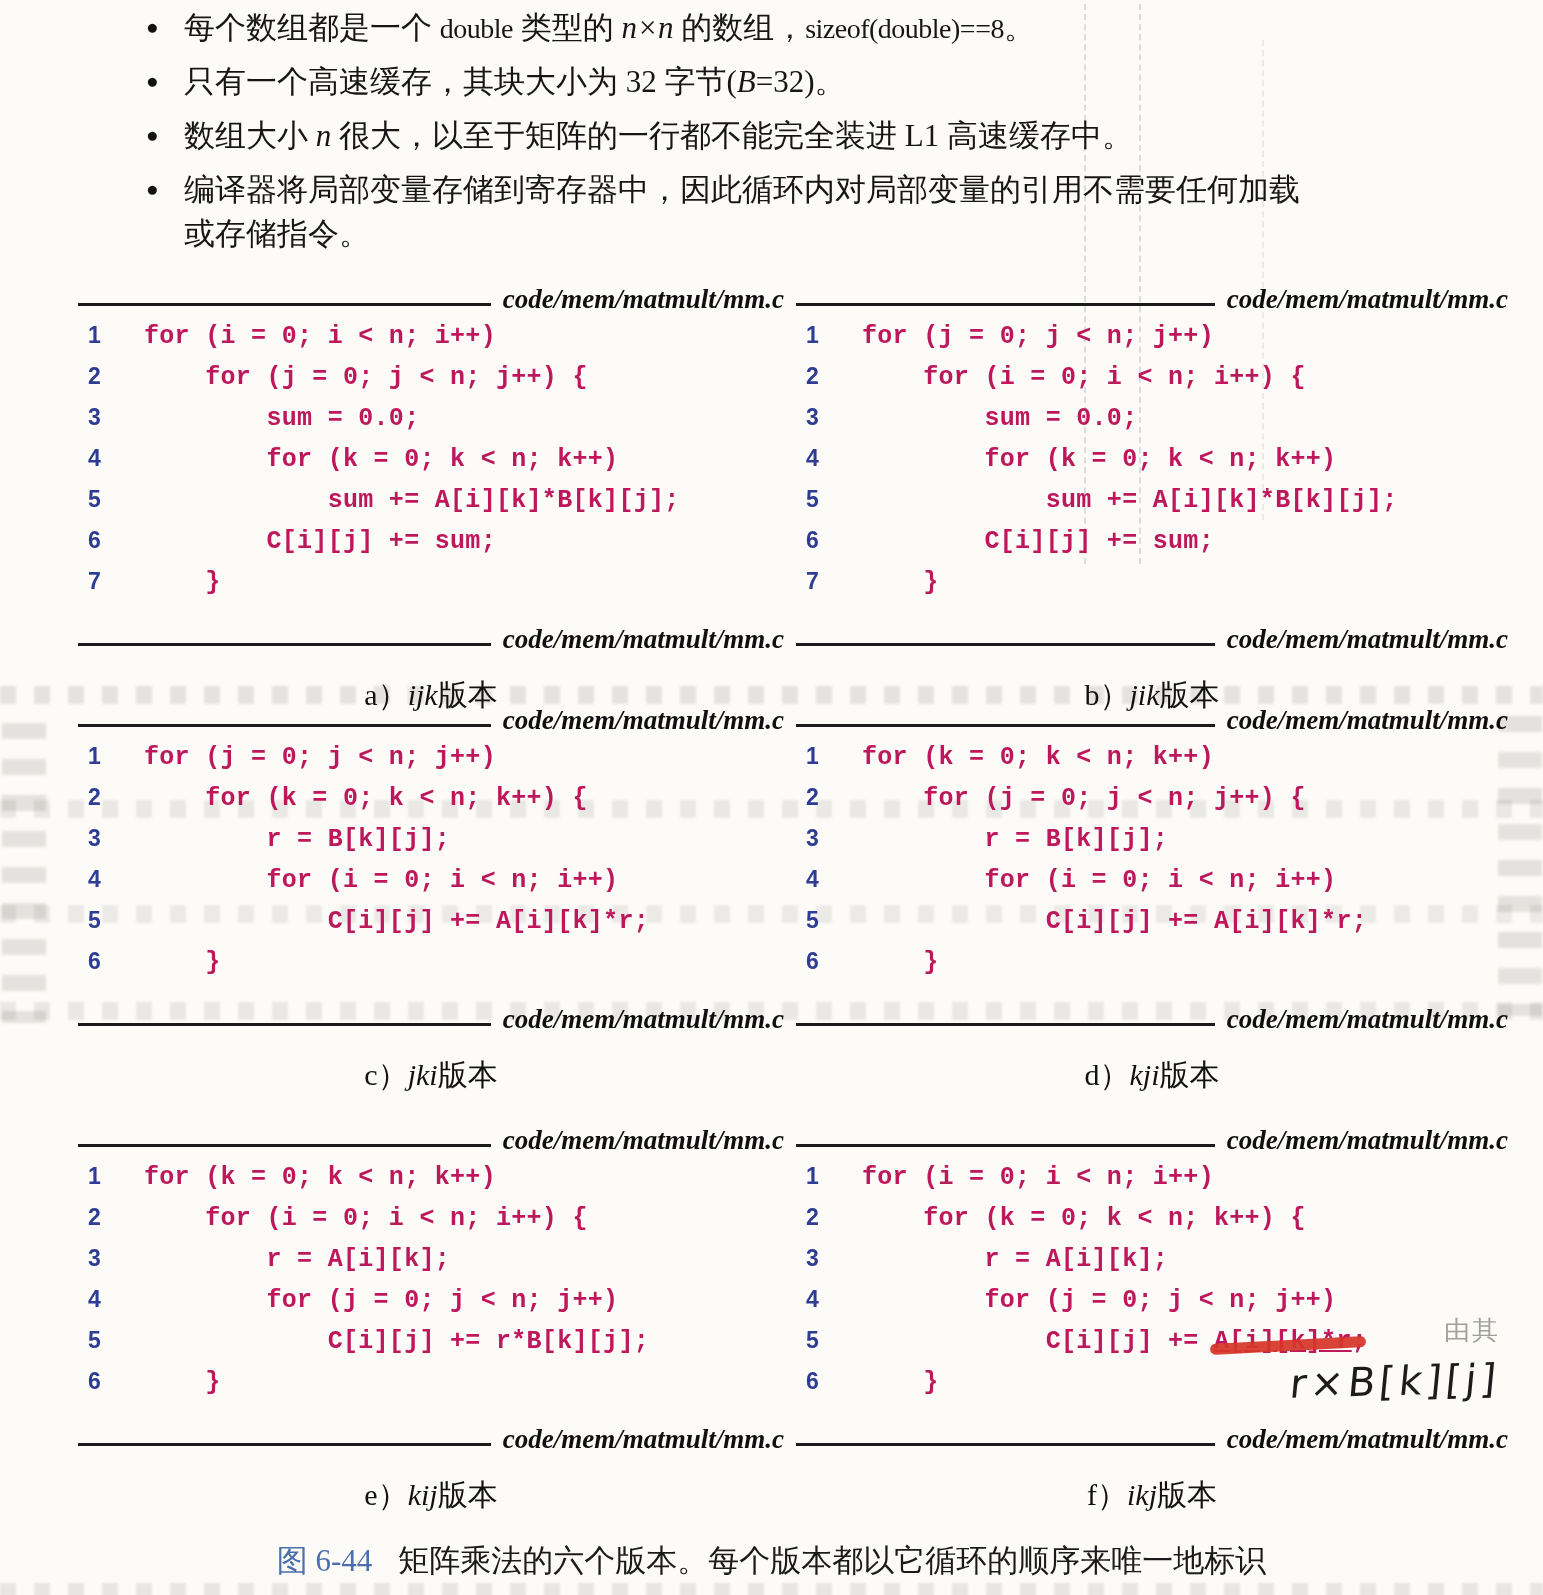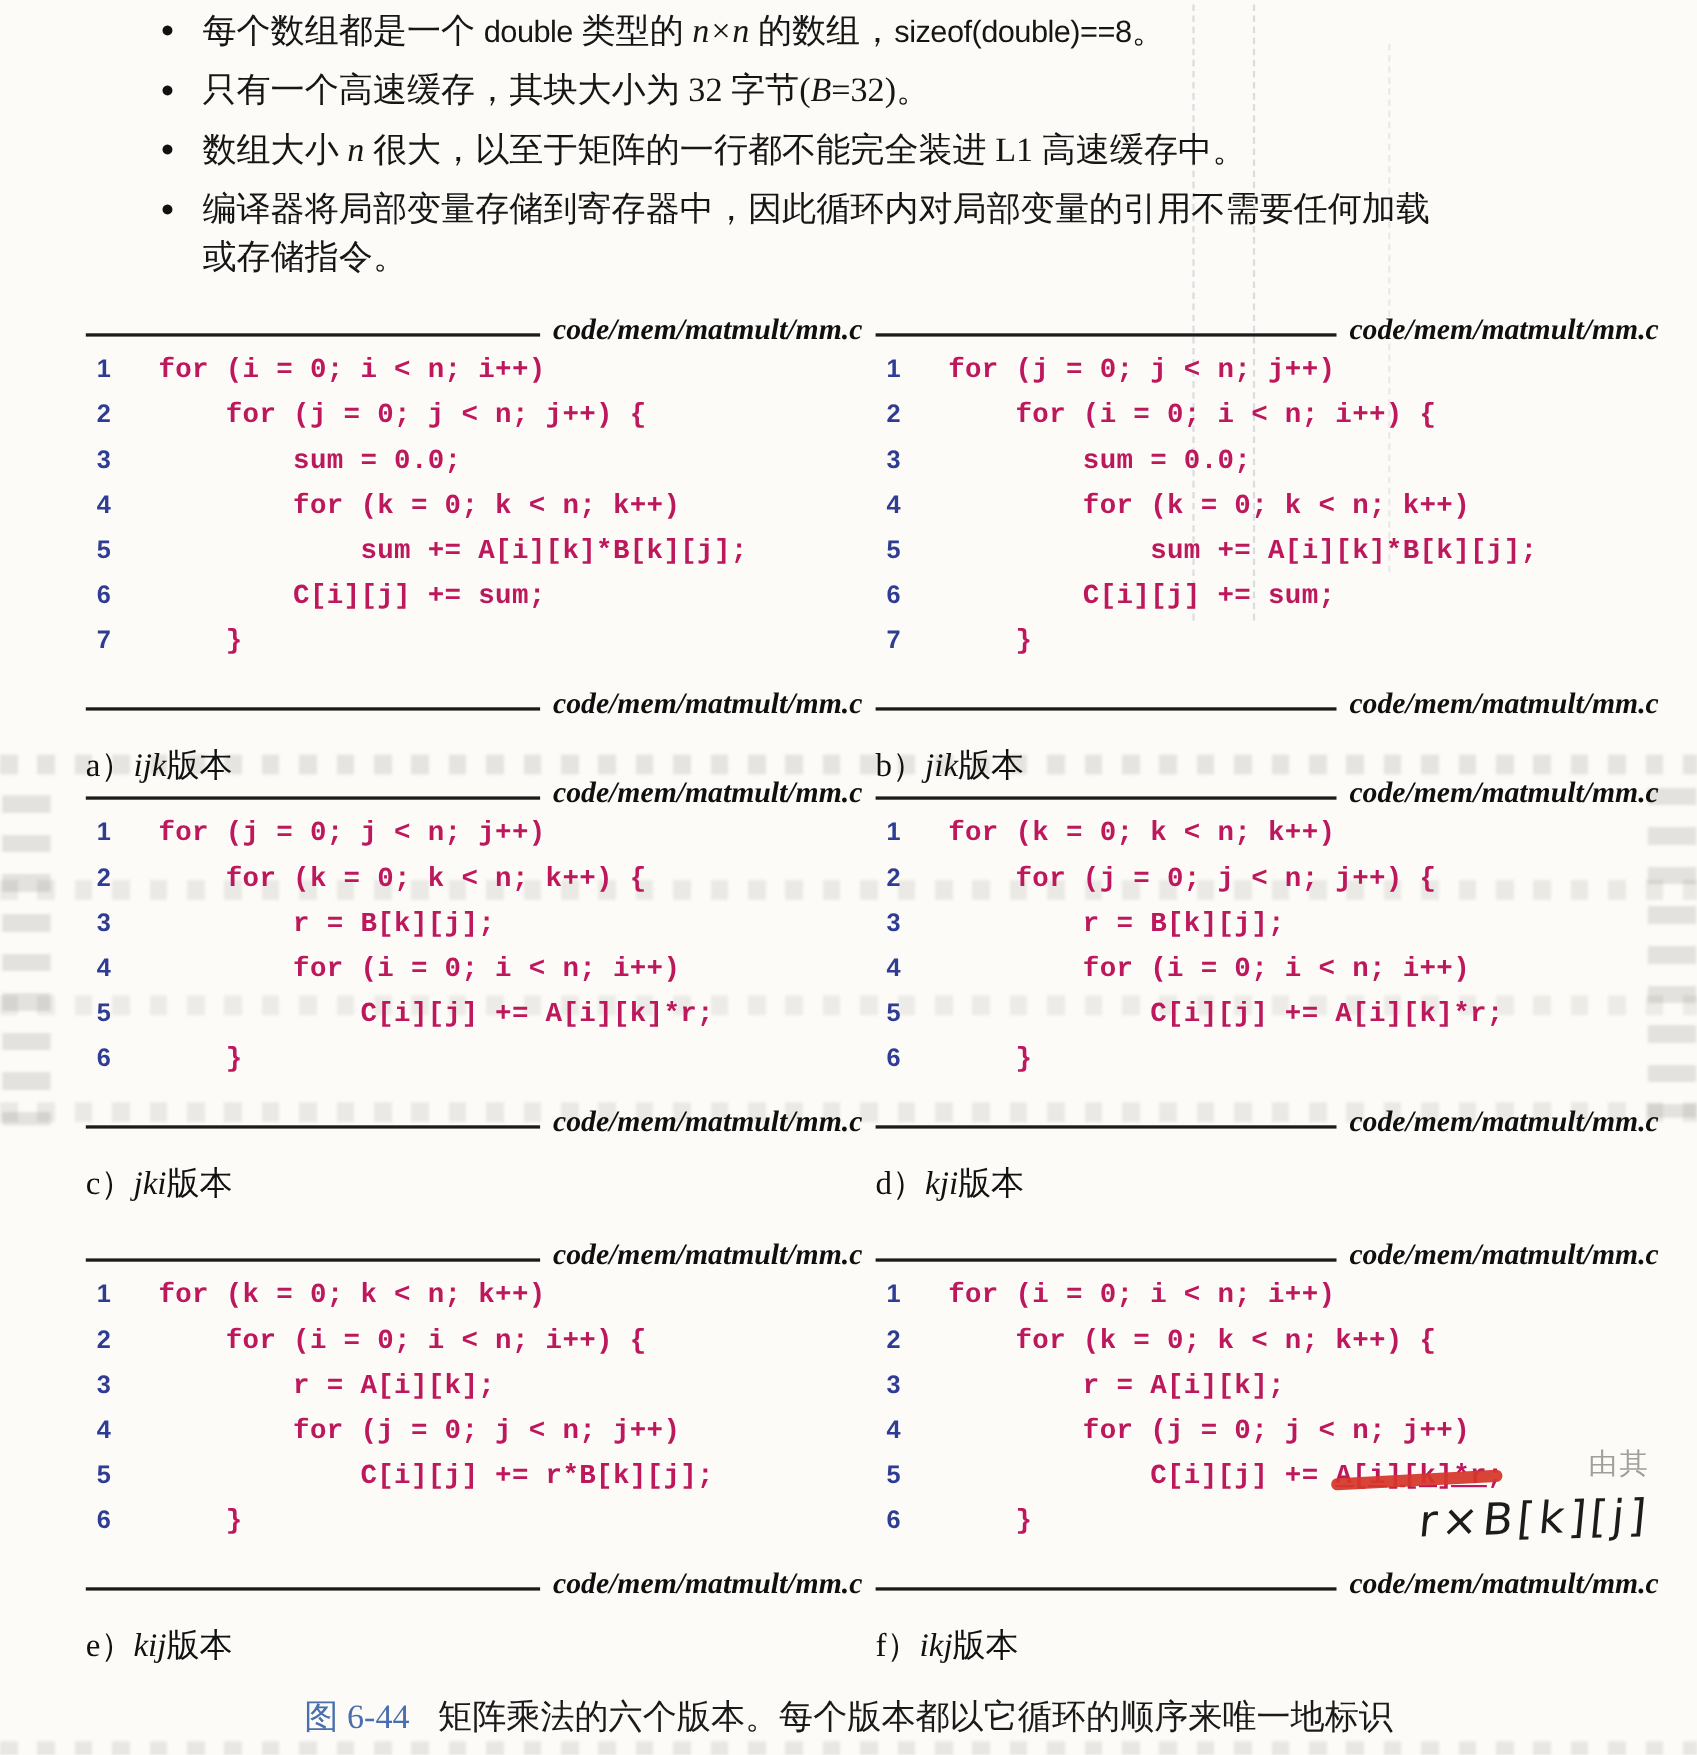--- a/index.html
+++ b/index.html
@@ -6,35 +6,35 @@
   body{
     width:1543px;height:1595px;position:relative;overflow:hidden;
     background:#fcfbf7;color:#161616;
     font-family:"Liberation Serif", serif;
   }
   
   .bullets{position:absolute;top:6px;left:146px;width:1380px;}
   .bullet{display:flex;margin-bottom:10px;font-size:31px;line-height:1.42;}
   .dot{flex:none;width:38px;font-size:21px;padding-top:7px;color:#111;}
   .btext{flex:1;}
-  .mono{font-family:Liberation Sans, sans-serif;font-size:28px;font-weight:500;letter-spacing:-0.5px;}
+  .mono{font-family:Liberation Serif, serif;font-size:28px;font-weight:500;letter-spacing:-0.5px;}
   .ital{font-style:italic;font-family:"Liberation Serif", serif;}
   
   .codeblock{position:absolute;}
   .hdr,.ftr{display:flex;align-items:flex-end;height:34px;}
   .rule{flex:1;border-top:3px solid #1b1b1b;margin-bottom:9px;margin-right:12px;}
   .fname{font-family:"Liberation Serif", serif;font-style:italic;font-weight:700;
          font-size:27px;white-space:nowrap;color:#0f0f0f;}
   .lines{padding-top:7px;padding-bottom:12px;}
   .cline{display:flex;align-items:baseline;height:41px;position:relative;}
   .lnum{flex:none;width:56px;padding-left:10px;
         font-family:"Liberation Sans", sans-serif;font-weight:700;font-size:23px;color:#2e3d93;}
   .ctext{font-family:"Liberation Mono", monospace;font-weight:700;font-size:25px;
          white-space:pre;letter-spacing:0.3px;color:#be185d;}
-  .blabel{margin-top:20px;text-align:left;font-size:30px;color:#111;}
+  .blabel{margin-top:20px;text-align:center;font-size:30px;color:#111;}
   .lbl-order{font-style:italic;}
   #block-a{left:78px;top:281px;width:706px;}
   #block-b{left:796px;top:281px;width:712px;}
   #block-c{left:78px;top:702px;width:706px;}
   #block-d{left:796px;top:702px;width:712px;}
   #block-e{left:78px;top:1122px;width:706px;}
   #block-f{left:796px;top:1122px;width:712px;}
   
   .struck{position:relative;text-decoration:underline;}
   .struck::after{

